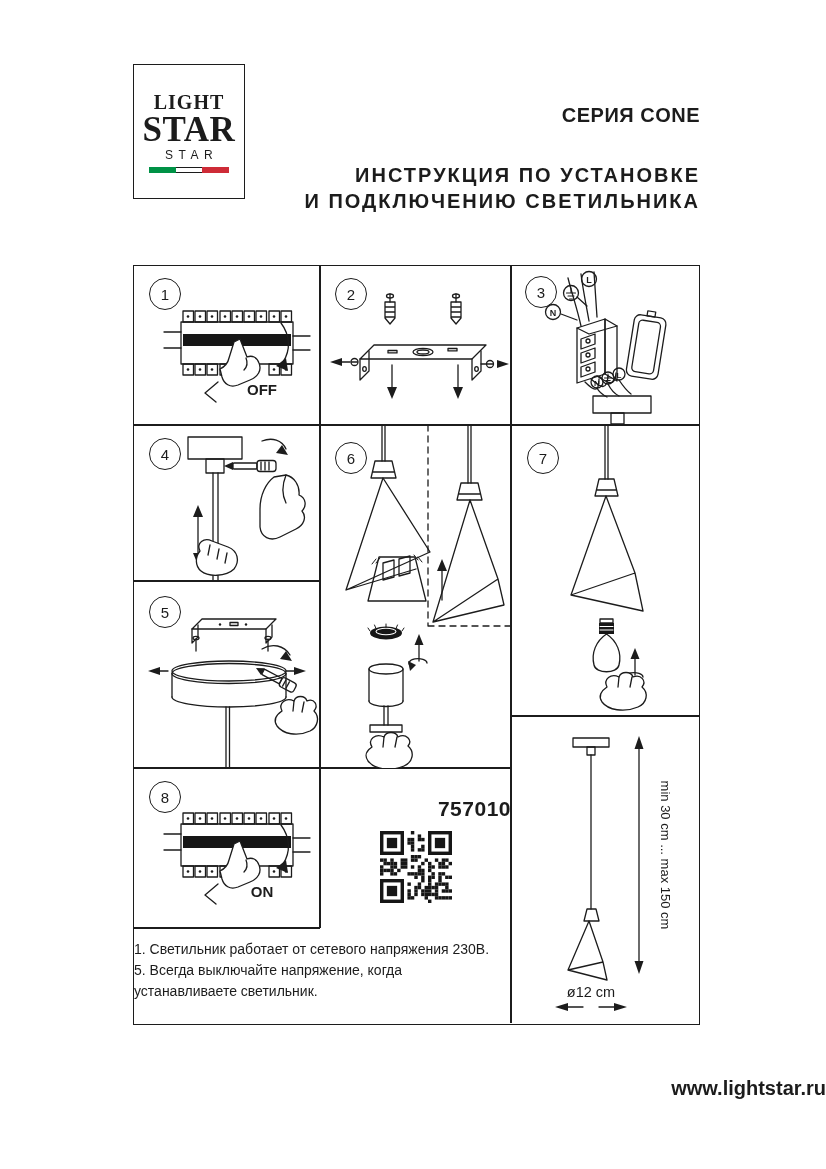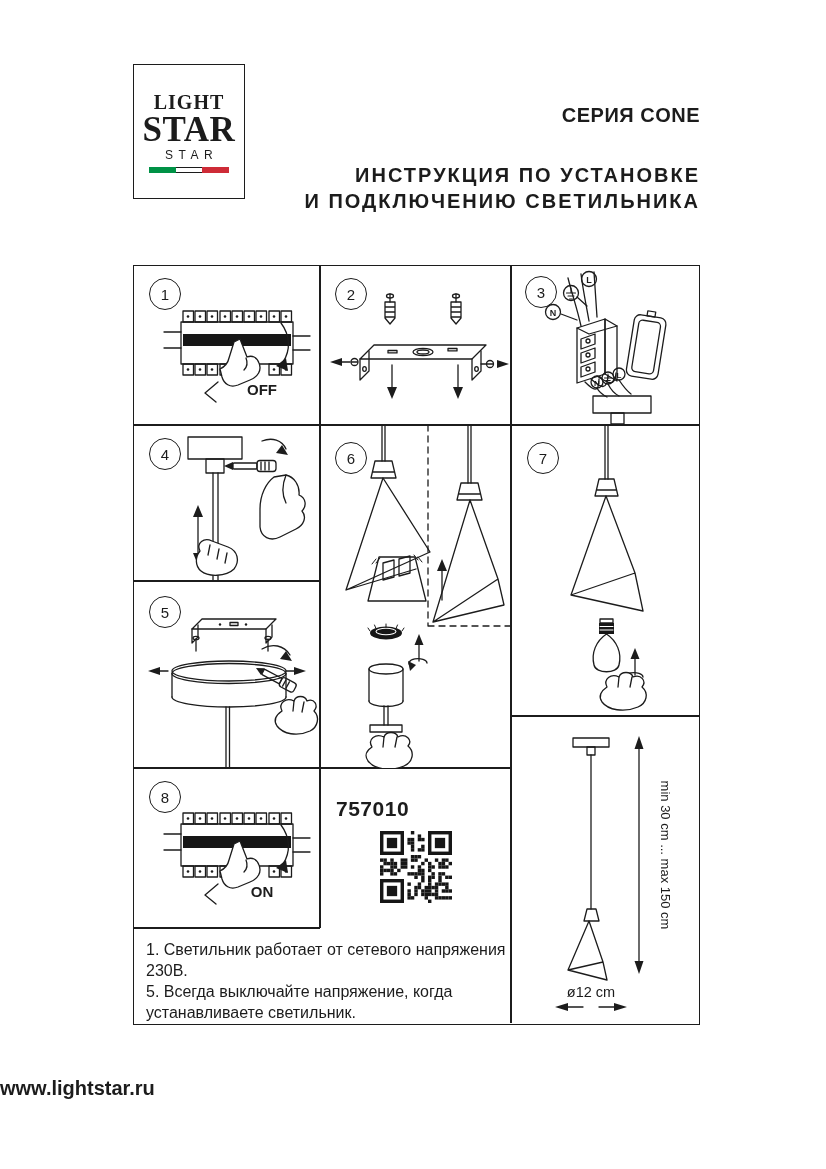--- a/index.html
+++ b/index.html
@@ -23,27 +23,27 @@
   .gline{position:absolute;background:#1c1c1c;}
   .panel-svg{position:absolute;}
   svg.ill{stroke:#1c1c1c;fill:none;stroke-width:1.3;stroke-linecap:round;stroke-linejoin:round;}
   svg.ill .fl{fill:#1c1c1c;stroke:none;}
   svg.ill .blk{fill:#161616;stroke:none;}
   svg.ill .wh{fill:#ffffff;}
   svg.ill text{fill:#1c1c1c;stroke:none;font-family:"Liberation Sans",sans-serif;}
   .badge{position:absolute;width:30px;height:30px;border:1.3px solid #1c1c1c;border-radius:50%;
          display:flex;align-items:center;justify-content:center;font-size:15px;background:#fff;}
   
-  #article-label{position:absolute;left:186px;top:531px;width:191px;text-align:left;
-                 font-size:21px;font-weight:700;letter-spacing:0.5px;margin-left:16px;}
+  #article-label{position:absolute;left:186px;top:531px;width:191px;text-align:right;
+                 font-size:21px;font-weight:700;letter-spacing:0.5px;}
   #qr-wrap{position:absolute;left:246px;top:565px;width:72px;height:72px;}
   
-  #notes{position:absolute;left:12px;top:673px;width:365px;font-size:16px;line-height:21px;}
+  #notes{position:absolute;left:0;top:673px;width:365px;font-size:14px;line-height:21px;}
   
-  #footer{position:absolute;left:0;top:1077px;width:826px;text-align:left;font-size:20px;font-weight:700;}
+  #footer{position:absolute;left:0;top:1077px;width:826px;text-align:right;font-size:20px;font-weight:700;}
 </style>
 </head>
 <body>
 
 <div id="page">
 
   <div id="logo-box">
     <div class="logo-word1">LIGHT</div>
     <div class="logo-word2">STAR</div>
     <div class="logo-word3">STAR</div>

